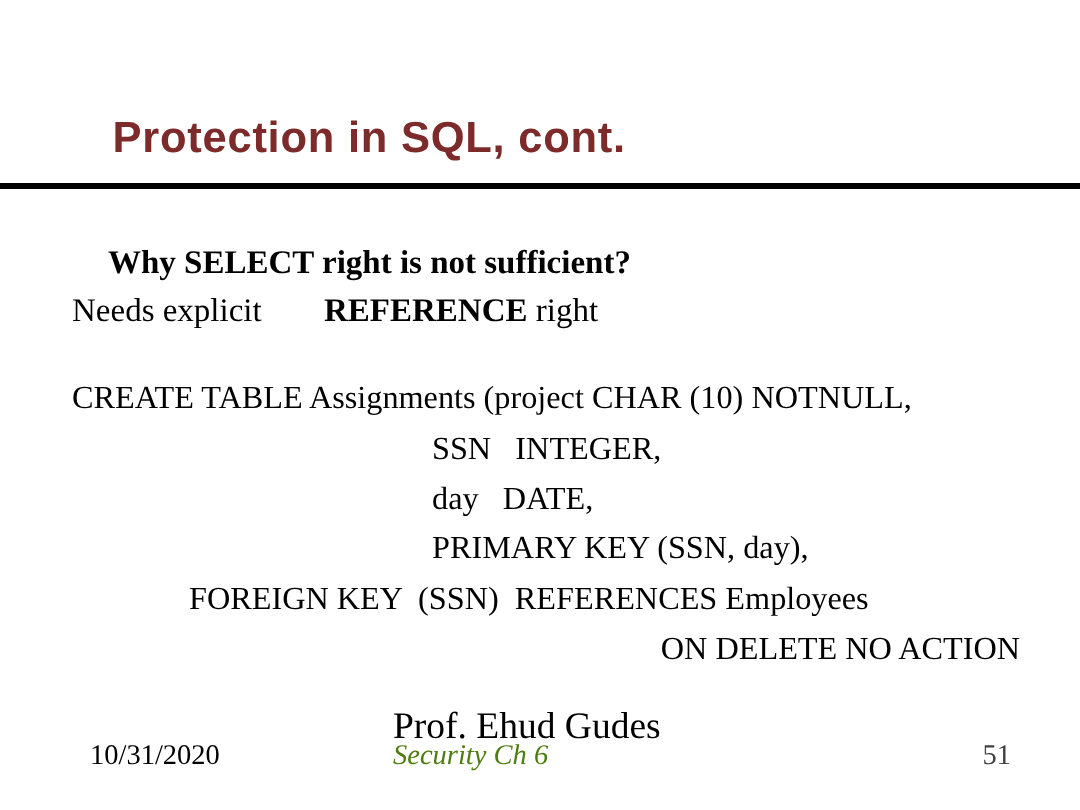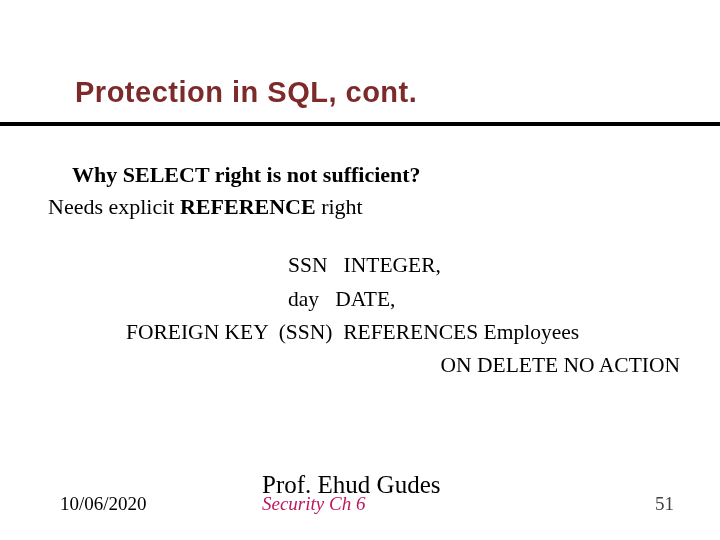--- a/index.html
+++ b/index.html
@@ -50,20 +50,21 @@
   .question {
     font-weight: bold;
     margin-left: 24px;
     margin-bottom: 2px;
   }
   .para {
     margin-bottom: 2px;
   }
   .strong-inline {
     font-weight: bold;
+    margin-left: 36px;
   }
   .code-block {
     margin-top: 28px;
     font-family: "Times New Roman", Times, serif;
     font-size: 21.5px;
     line-height: 1.55;
   }
   .code-line {
     white-space: pre;
   }
@@ -78,21 +79,21 @@
     font-size: 25px;
     color: #000;
   }
   .footer-course {
     position: absolute;
     left: 262px;
     top: 493px;
     font-family: "Times New Roman", Times, serif;
     font-style: italic;
     font-size: 19px;
-    color: #be185d;
+    color: #4d7c0f;
   }
   .footer-date {
     position: absolute;
     left: 60px;
     top: 493px;
     font-family: "Times New Roman", Times, serif;
     font-size: 19px;
     color: #000;
   }
   .footer-page {
@@ -112,25 +113,27 @@
   <div class="title">Protection in SQL, cont.</div>
   <div class="underline"></div>
 
   <div class="body">
     <div class="question">Why SELECT right is not sufficient?</div>
     <div class="para">
       <span>Needs explicit </span><span class="strong-inline">REFERENCE</span><span> right</span>
     </div>
 
     <div class="code-block">
+      <div class="code-line">CREATE TABLE Assignments (project CHAR (10) NOTNULL,</div>
       <div class="code-line indent1">SSN   INTEGER,</div>
       <div class="code-line indent1">day   DATE,</div>
+      <div class="code-line indent1">PRIMARY KEY (SSN, day),</div>
       <div class="code-line indent-fk">FOREIGN KEY  (SSN)  REFERENCES Employees</div>
       <div class="code-line indent-on">ON DELETE NO ACTION</div>
     </div>
   </div>
 
   <div class="footer-author">Prof. Ehud Gudes</div>
   <div class="footer-course">Security  Ch 6</div>
-  <div class="footer-date">10/06/2020</div>
+  <div class="footer-date">10/31/2020</div>
   <div class="footer-page">51</div>
 
 </div>
 
 </body></html>

